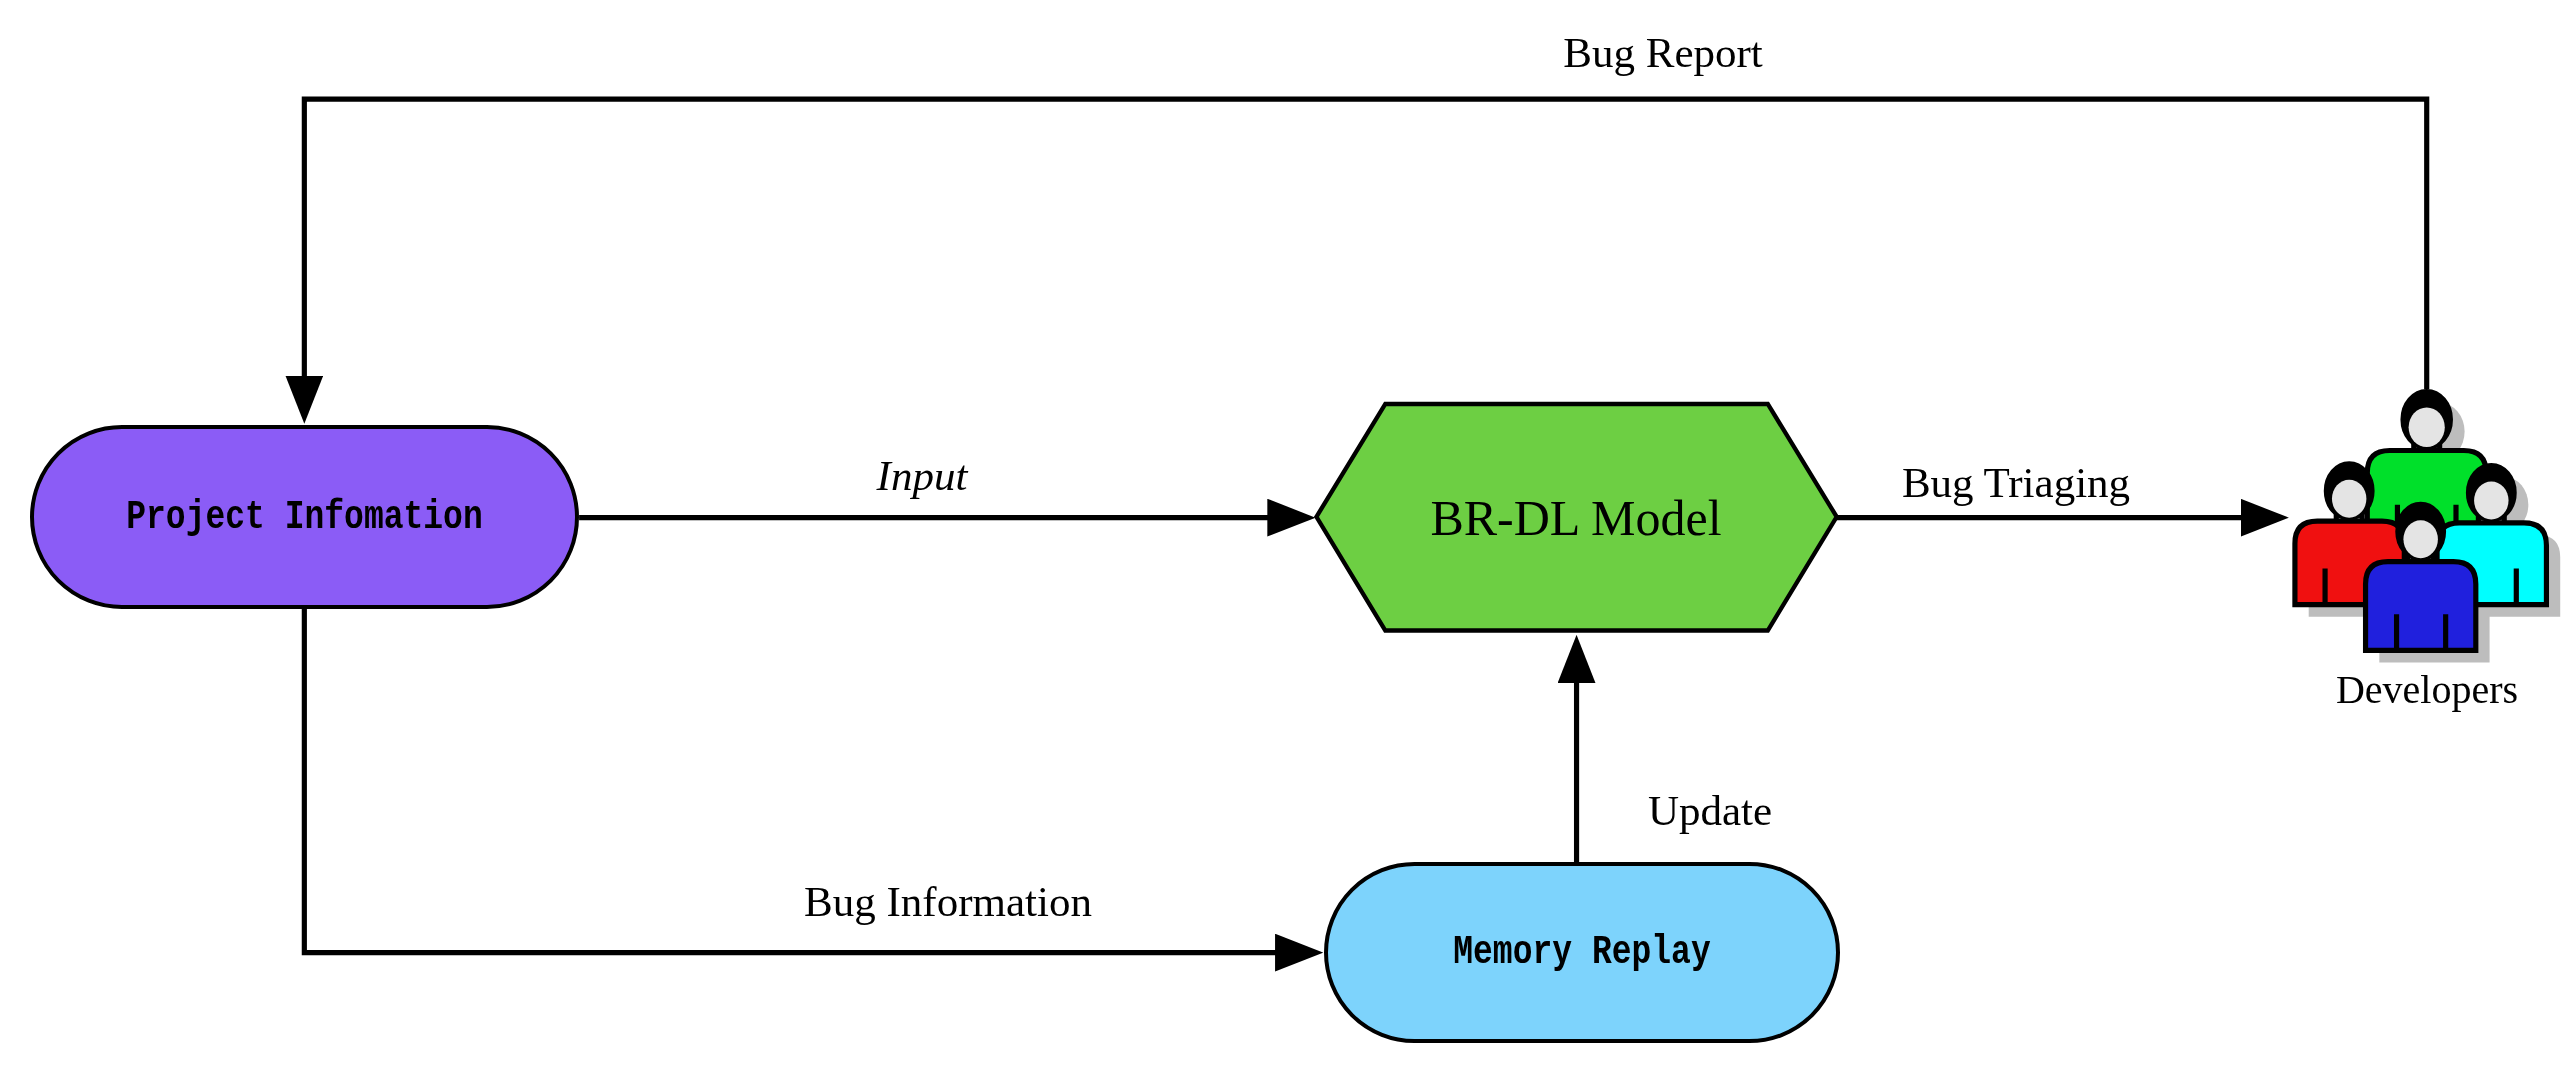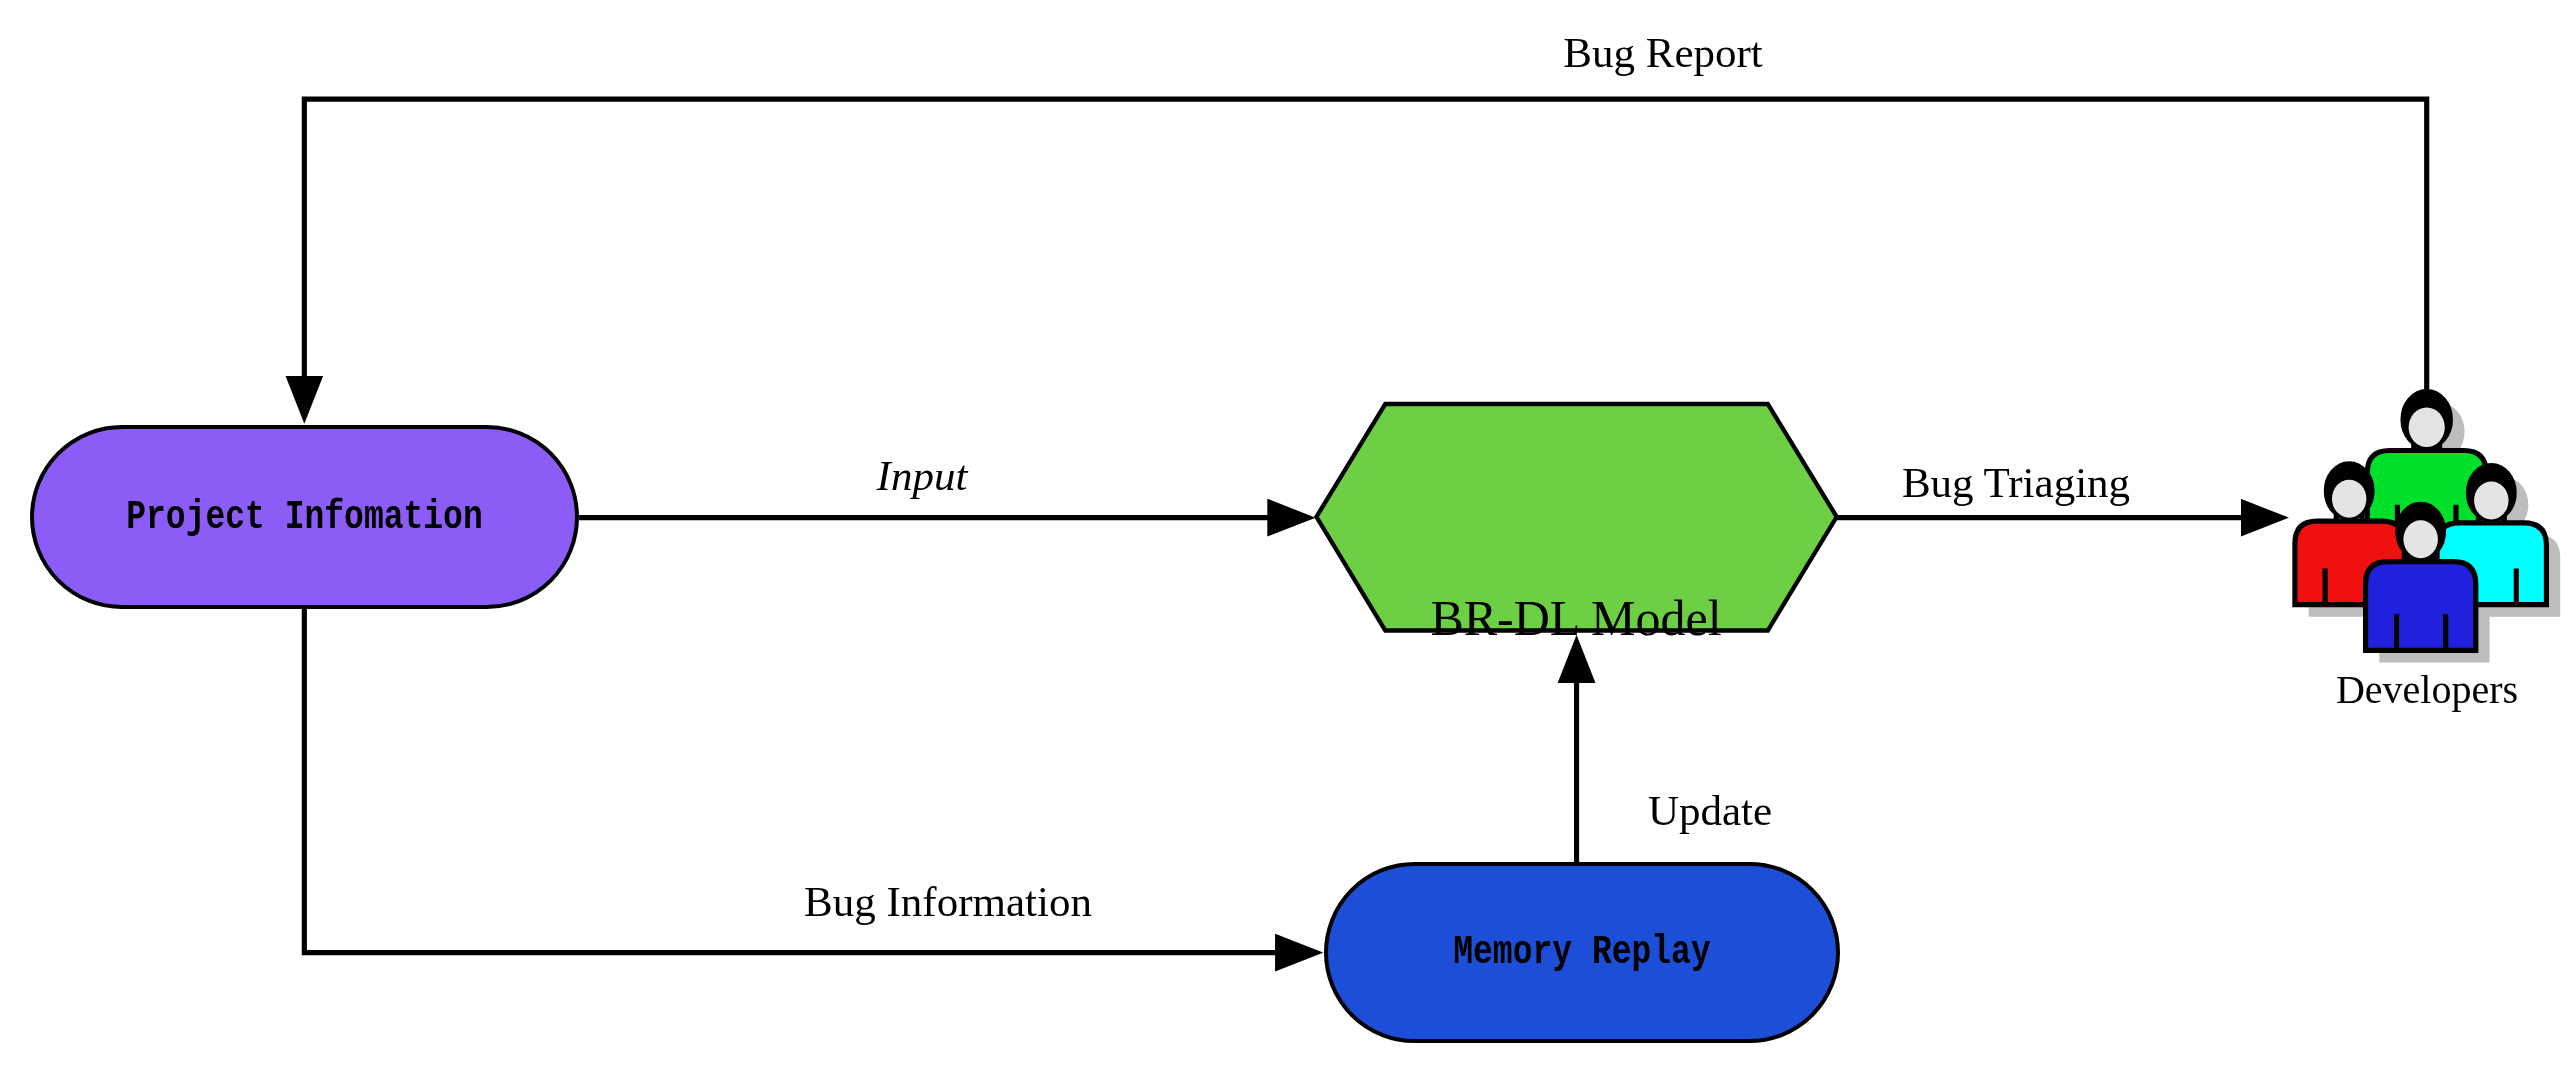--- a/index.html
+++ b/index.html
@@ -22,22 +22,22 @@
   .node-memory{left:1324px;top:862px;width:516px;height:181px;}
   .mono-label{
     font-family:"Liberation Mono","DejaVu Sans Mono",monospace;
     font-weight:bold;
     font-size:33px;
     color:#000;
     transform:scaleY(1.25);
     white-space:nowrap;
   }
   .hex-label-box{
-    position:absolute;left:1316px;top:420px;width:520px;height:227px;
-    display:flex;align-items:flex-end;justify-content:center;
+    position:absolute;left:1316px;top:404px;width:520px;height:227px;
+    display:flex;align-items:center;justify-content:center;
     pointer-events:none;
   }
   .hex-label{font-size:50px;color:#000;white-space:nowrap;}
   .edge-label{
     position:absolute;
     transform:translate(-50%,-50%);
     font-size:43px;color:#000;white-space:nowrap;
   }
   .lbl-bug-report{left:1663px;top:52px;}
   .lbl-input{left:922px;top:475px;font-style:italic;}
@@ -113,21 +113,21 @@
         <ellipse cx="2810" cy="626" rx="20" ry="22" fill="#E4E4E4"></ellipse>
         <path d="M2782,755 L2782,713 M2839,755 L2839,713" stroke="#000" stroke-width="6"></path>
       </g>
     </g>
   </svg>
 
   <div class="node stadium node-project" style="background-color: #8b5cf6;">
     <span class="mono-label">Project Infomation</span>
   </div>
 
-  <div class="node stadium node-memory" style="background-color: #1d4ed8;">
+  <div class="node stadium node-memory" style="background-color: #7dd3fc;">
     <span class="mono-label">Memory Replay</span>
   </div>
 
   <div class="hex-label-box">
     <span class="hex-label">BR-DL Model</span>
   </div>
 
   <div class="edge-label lbl-bug-report">Bug Report</div>
   <div class="edge-label lbl-input">Input</div>
   <div class="edge-label lbl-bug-triaging">Bug Triaging</div>

